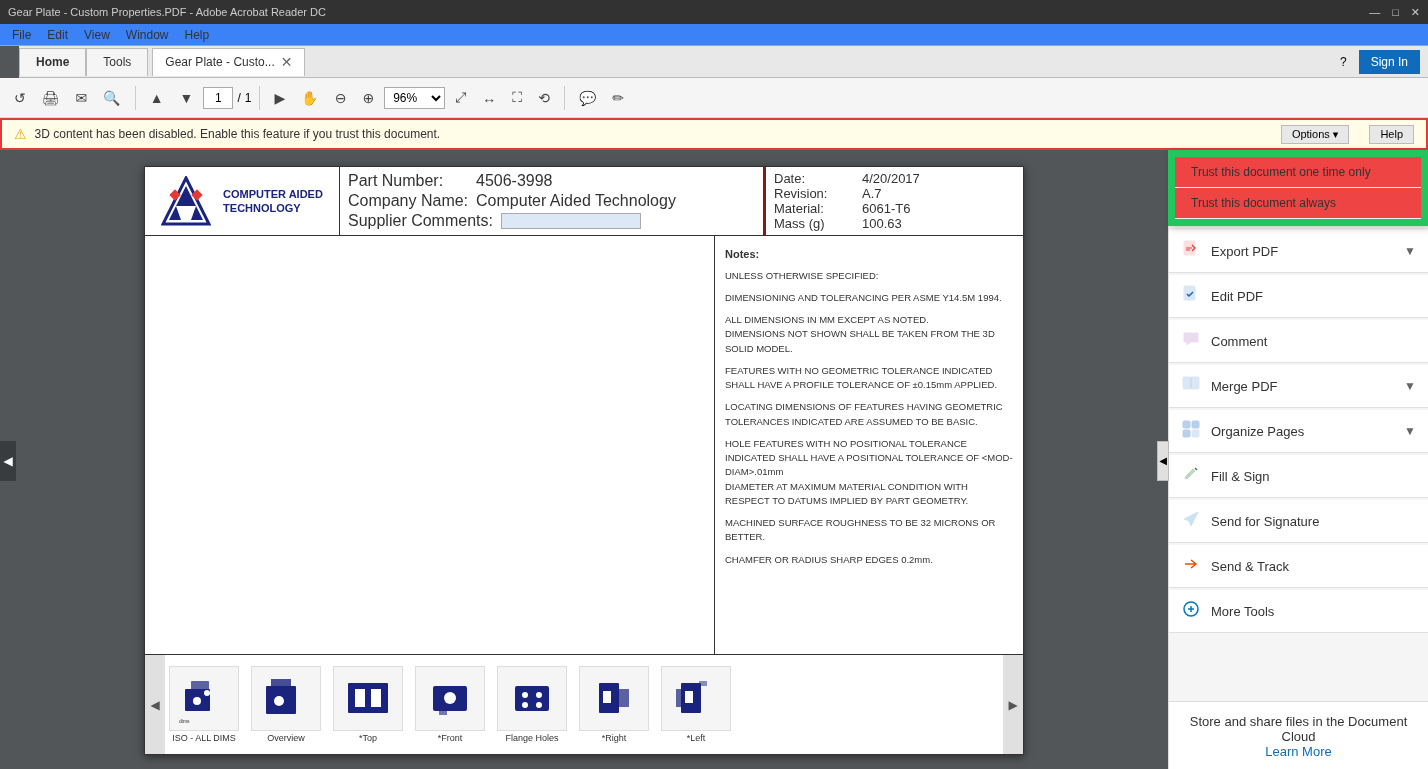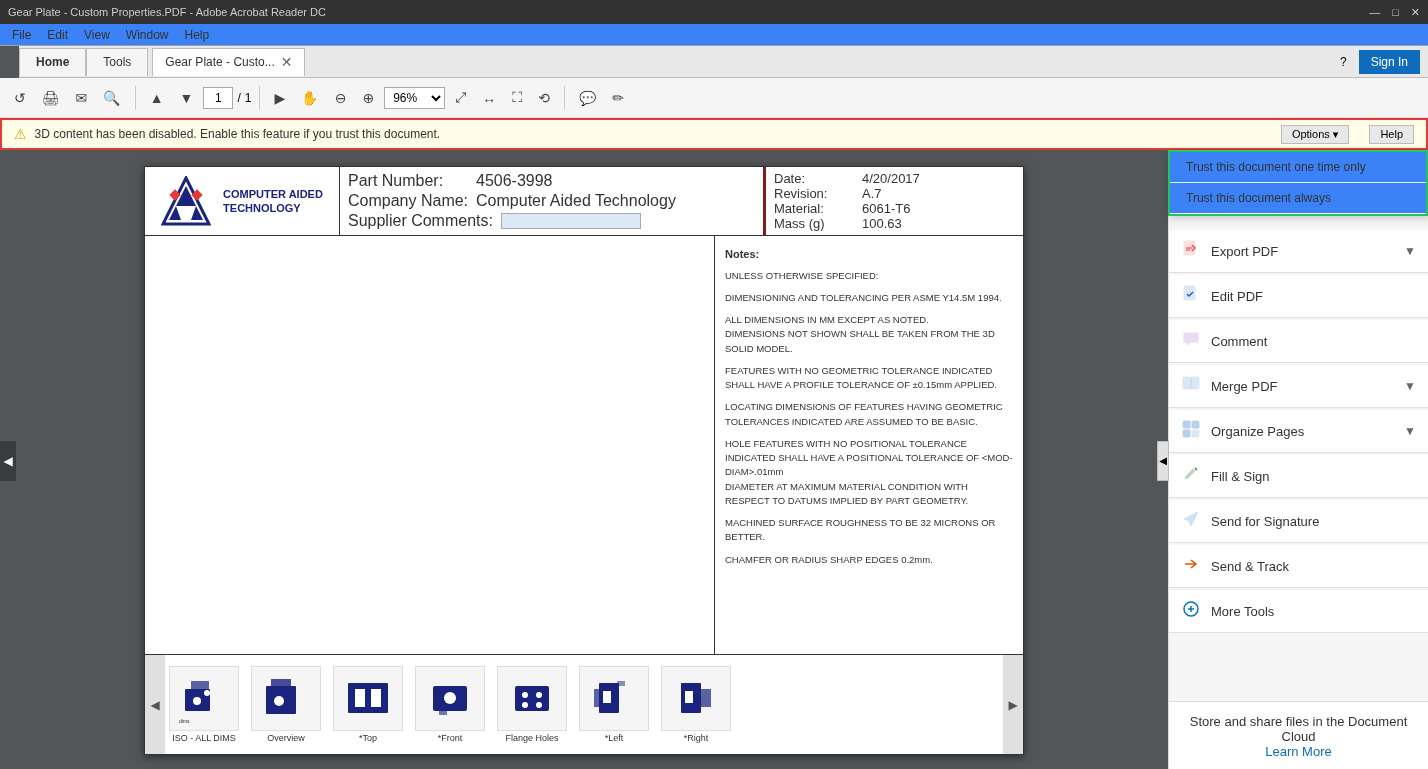--- a/index.html
+++ b/index.html
@@ -334,22 +334,22 @@
       cursor: pointer;
       font-size: 10px;
     }
 
     
     .dropdown-overlay {
       position: absolute;
       top: 0;
       right: 0;
       width: 260px;
-      background: #3b82f6;
-      border: 2px solid #22c55e;
+      background: #ef4444;
+      border: 7px solid #22c55e;
       box-shadow: 2px 2px 8px rgba(0,0,0,0.2);
       z-index: 100;
     }
     .dropdown-item {
       padding: 8px 16px;
       font-size: 12px;
       color: #333;
       cursor: pointer;
       border-bottom: 1px solid #f0f0f0;
     }
@@ -621,38 +621,38 @@
                 <circle cx="32" cy="34" r="3" fill="white"></circle>
               </svg>
             </div>
             <span class="thumb-label">Flange Holes</span>
           </div>
 
           <div class="thumb-item">
             <div class="thumb-img">
               <svg width="50" height="55" viewBox="0 0 50 55">
                 <rect x="10" y="12" width="20" height="30" fill="#1a237e" rx="1"></rect>
+                <rect x="28" y="18" width="12" height="18" fill="#1a237e" opacity="0.7"></rect>
+                <rect x="14" y="20" width="8" height="12" fill="white"></rect>
+              </svg>
+            </div>
+            <span class="thumb-label">*Right</span>
+          </div>
+
+          <div class="thumb-item">
+            <div class="thumb-img">
+              <svg width="50" height="55" viewBox="0 0 50 55">
+                <rect x="10" y="12" width="20" height="30" fill="#1a237e" rx="1"></rect>
                 <rect x="5" y="18" width="10" height="18" fill="#1a237e" opacity="0.7"></rect>
                 <rect x="14" y="20" width="8" height="12" fill="white"></rect>
                 <rect x="28" y="10" width="8" height="5" fill="#1a237e" opacity="0.5"></rect>
               </svg>
             </div>
             <span class="thumb-label">*Left</span>
           </div>
-
-          <div class="thumb-item">
-            <div class="thumb-img">
-              <svg width="50" height="55" viewBox="0 0 50 55">
-                <rect x="10" y="12" width="20" height="30" fill="#1a237e" rx="1"></rect>
-                <rect x="28" y="18" width="12" height="18" fill="#1a237e" opacity="0.7"></rect>
-                <rect x="14" y="20" width="8" height="12" fill="white"></rect>
-              </svg>
-            </div>
-            <span class="thumb-label">*Right</span>
-          </div>
         </div>
         <div class="thumb-nav">▶</div>
       </div>
 
     </div>
   </div>
 
   <div class="right-panel">
 
     <div class="panel-collapse">◀</div>

